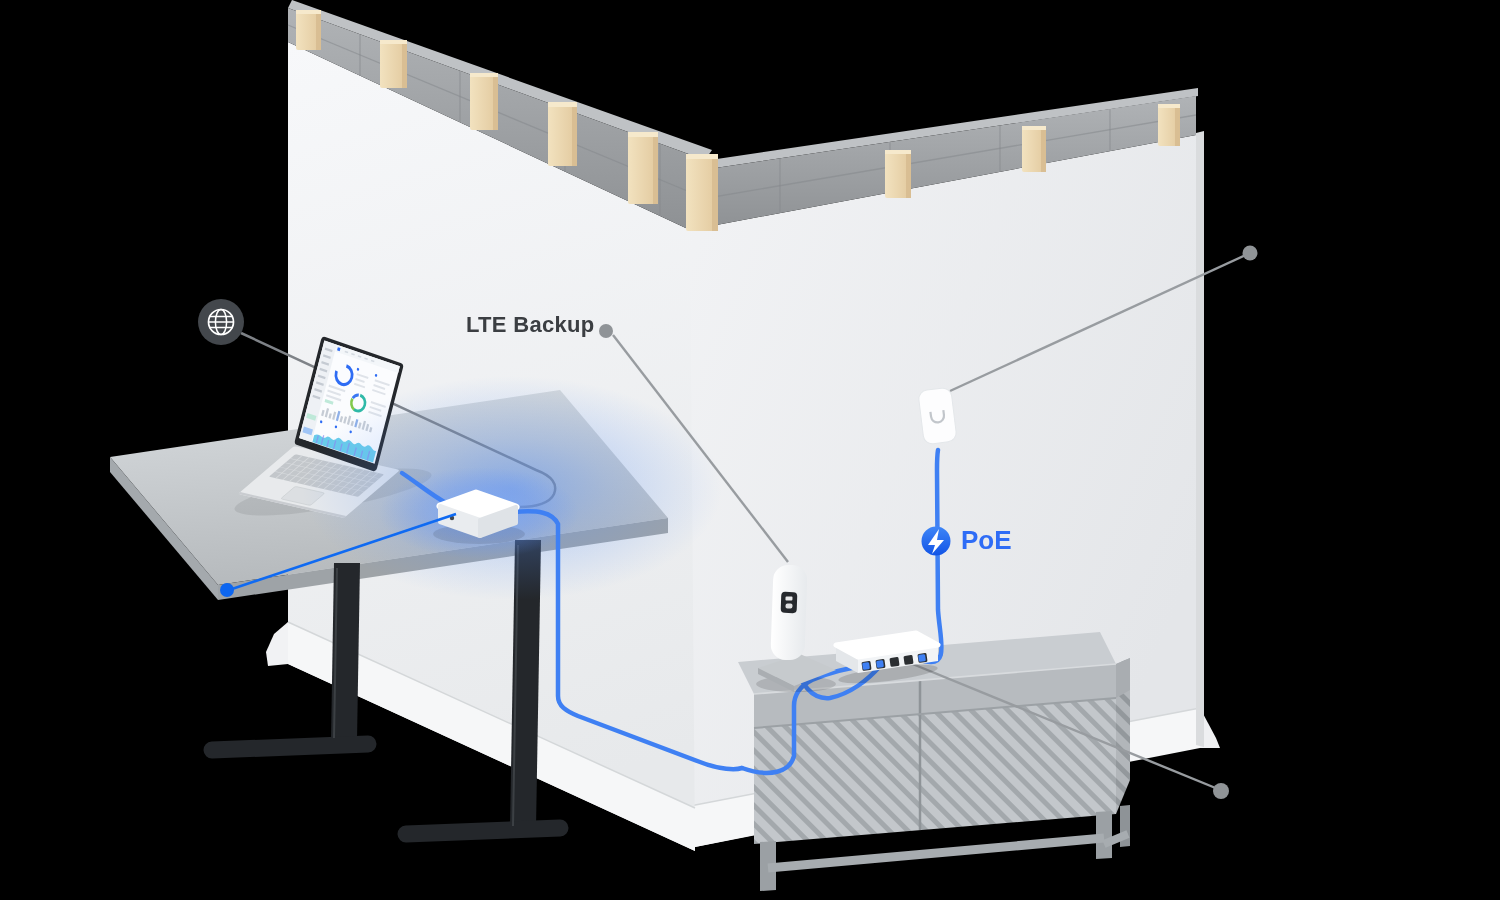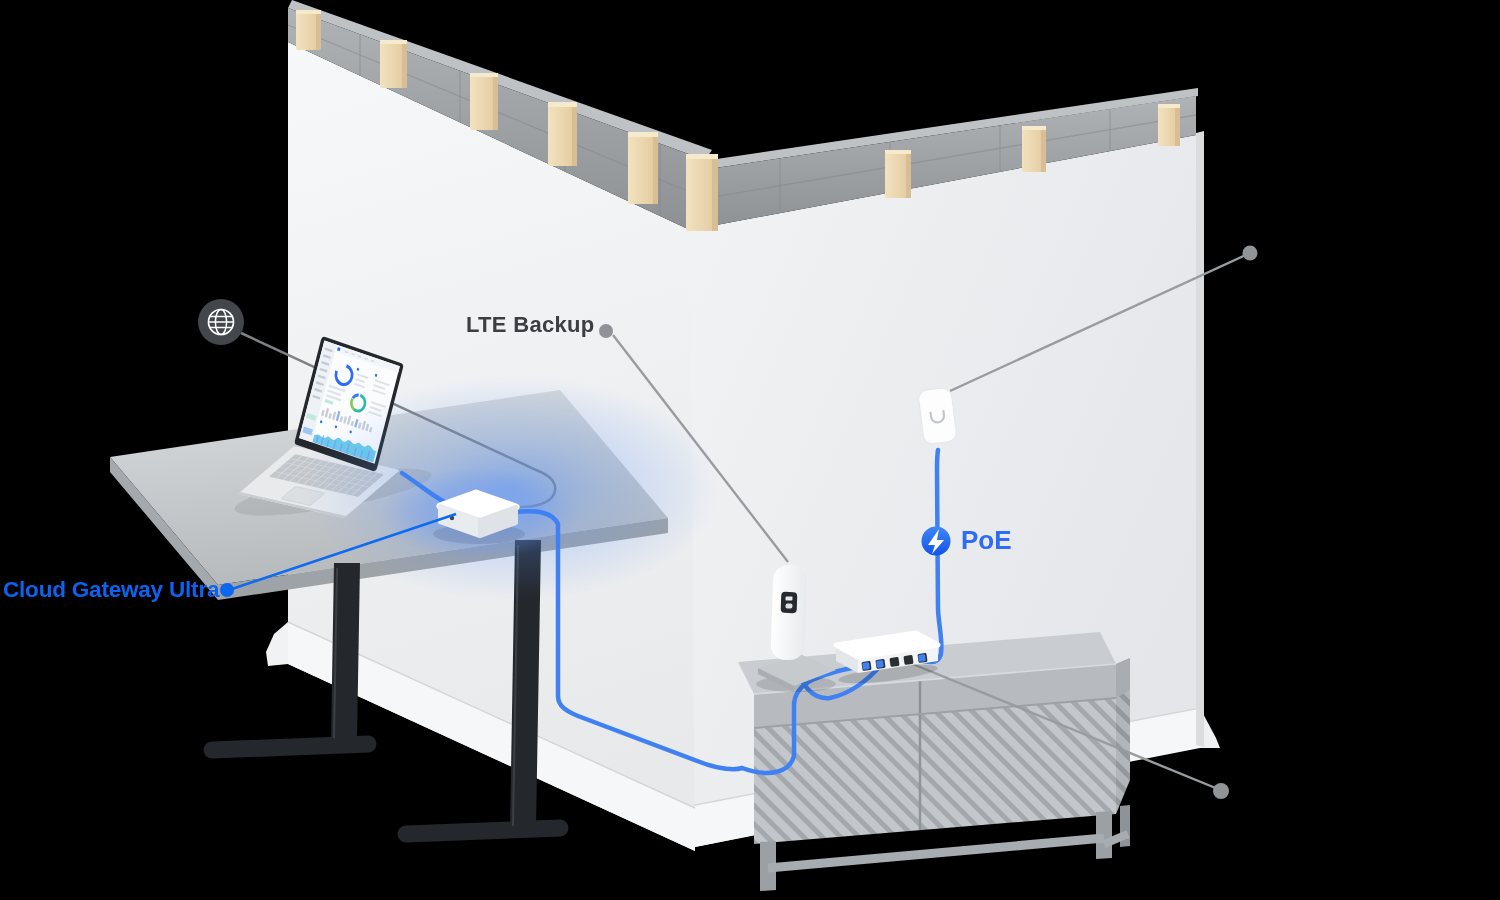--- a/index.html
+++ b/index.html
@@ -365,14 +365,13 @@
   </g>
 
   <g>
     <circle cx="936" cy="541" r="14.5" fill="url(#poeG)"></circle>
     <path d="M939,529 L928,545 L935,545 L932,554 L944,540 L937,540 Z" fill="#ffffff"></path>
   </g>
 </svg>
 
 <div class="lbl lbl-lte">LTE Backup</div>
 <div class="lbl lbl-poe">PoE</div>
-<div class="lbl lbl-cgu">Cloud Gateway Ultra</div>
 </div>
 
 </body></html>

